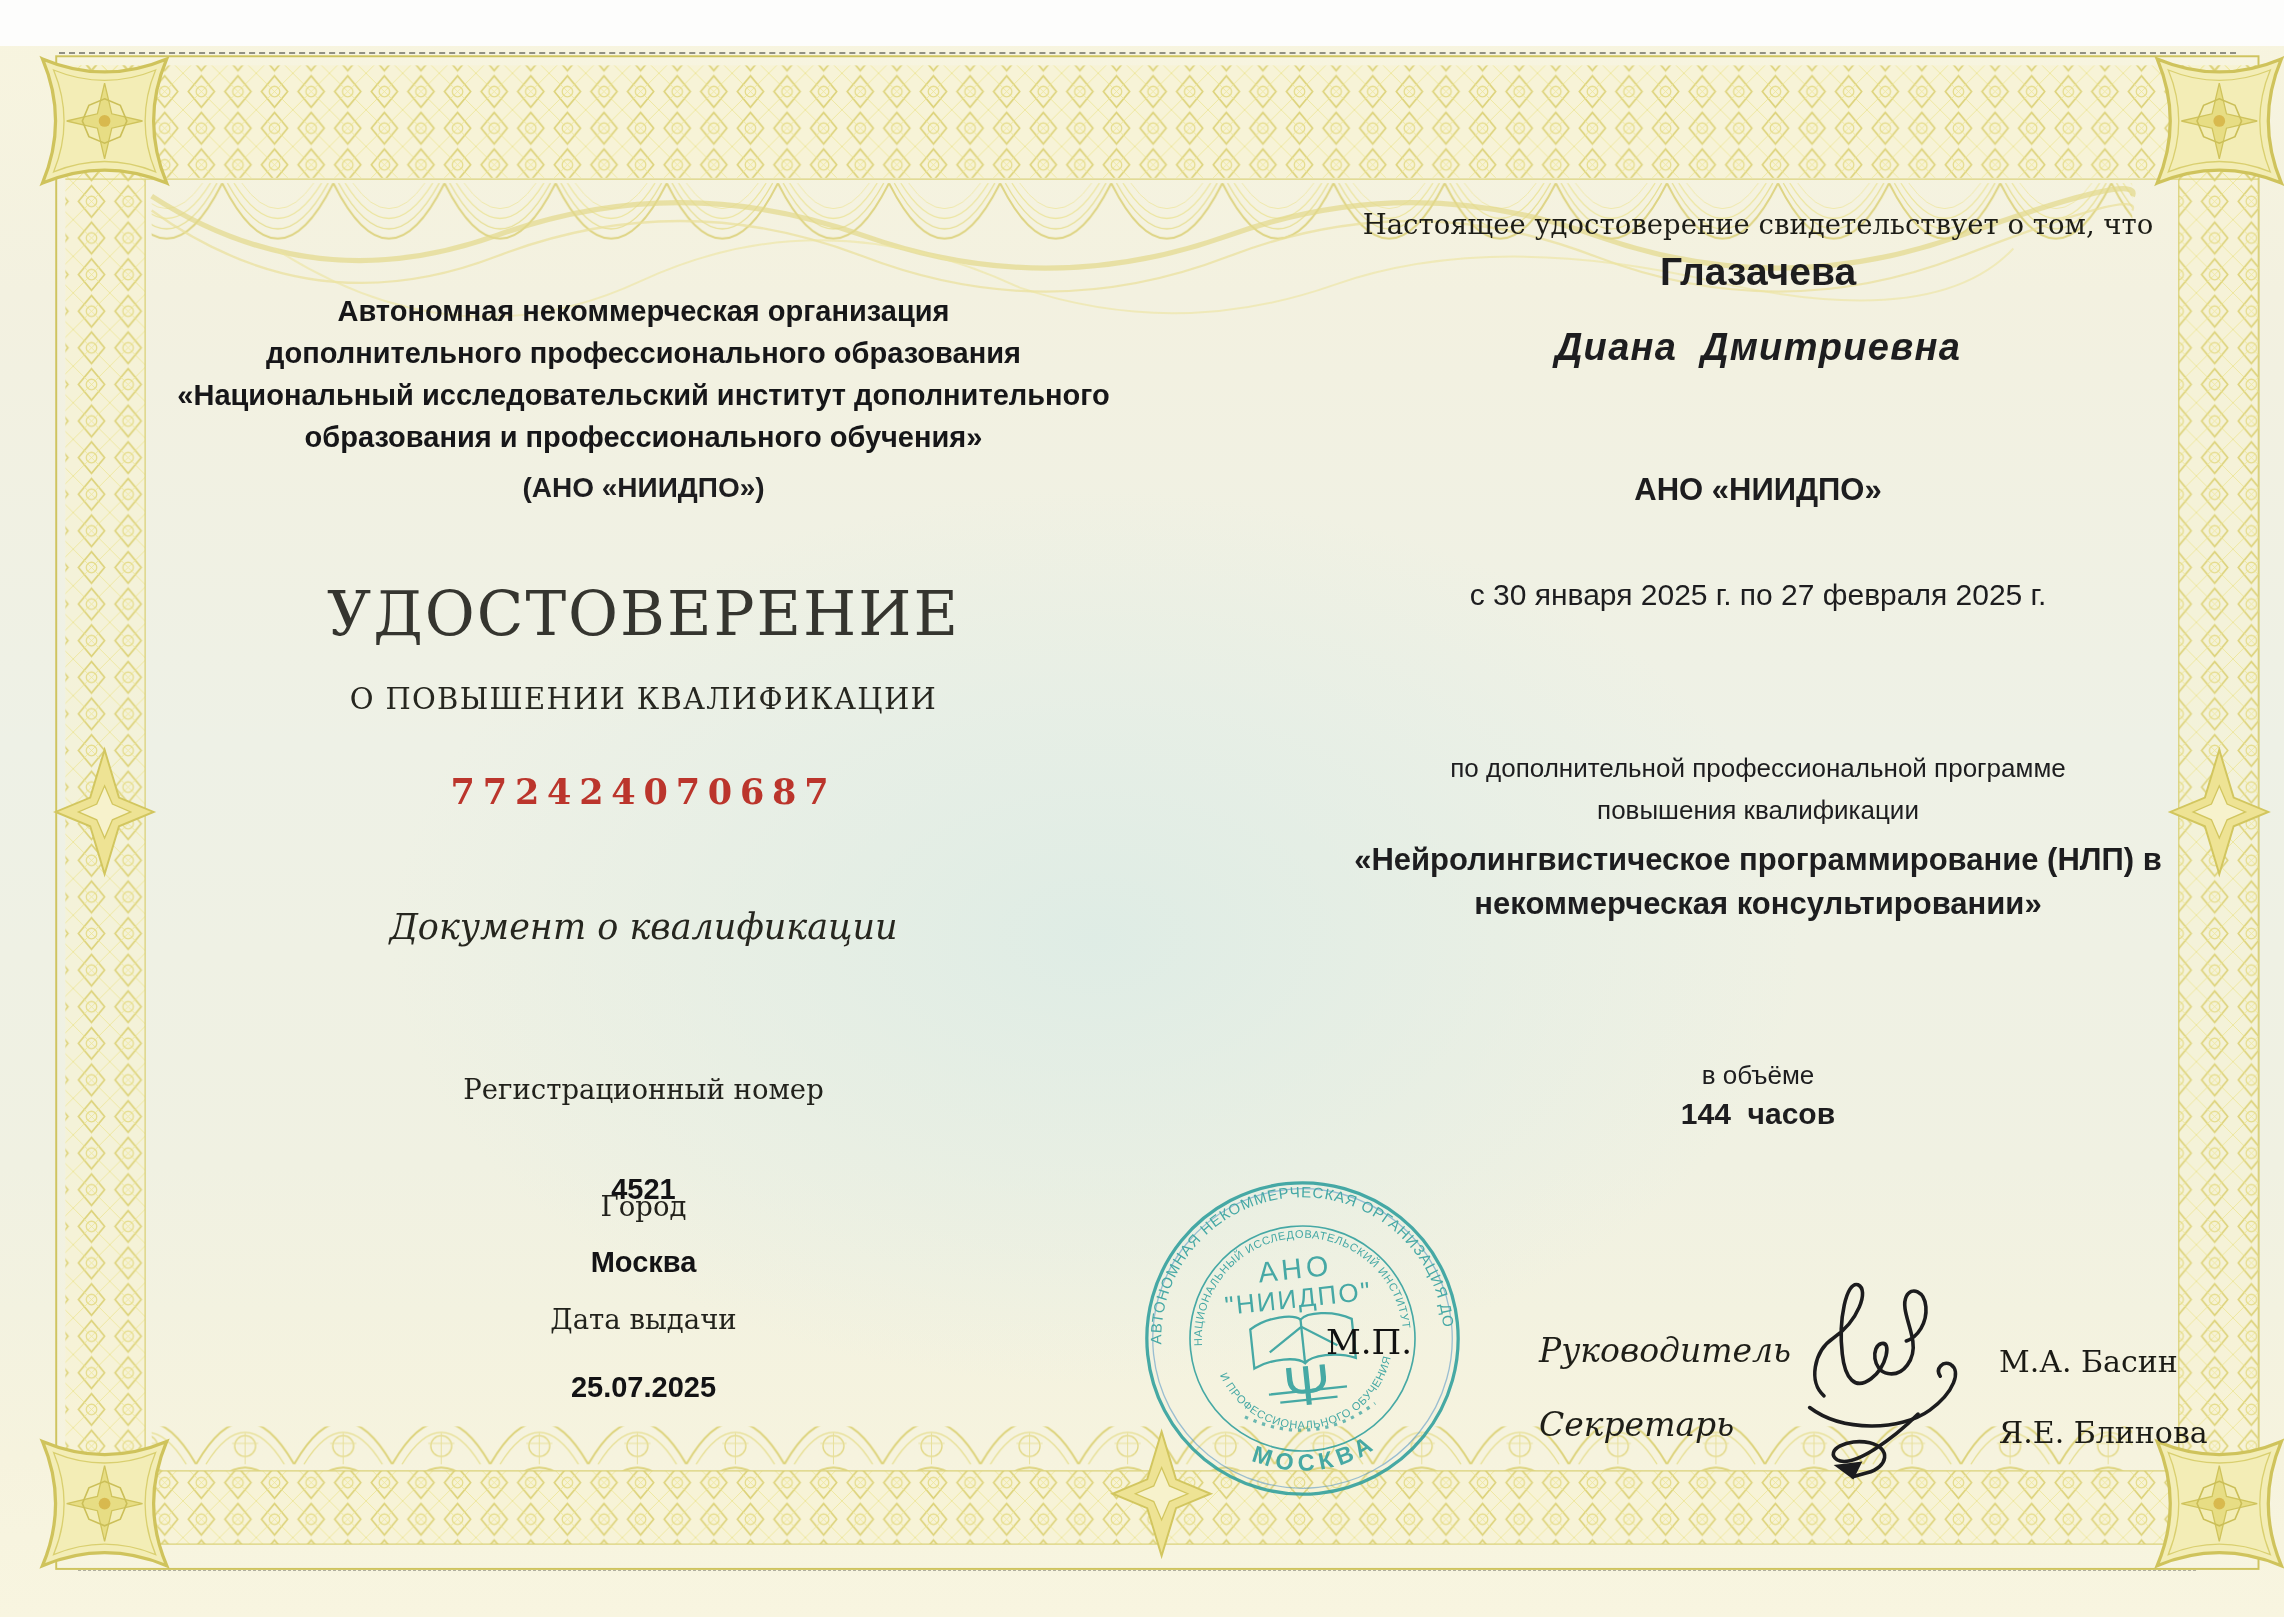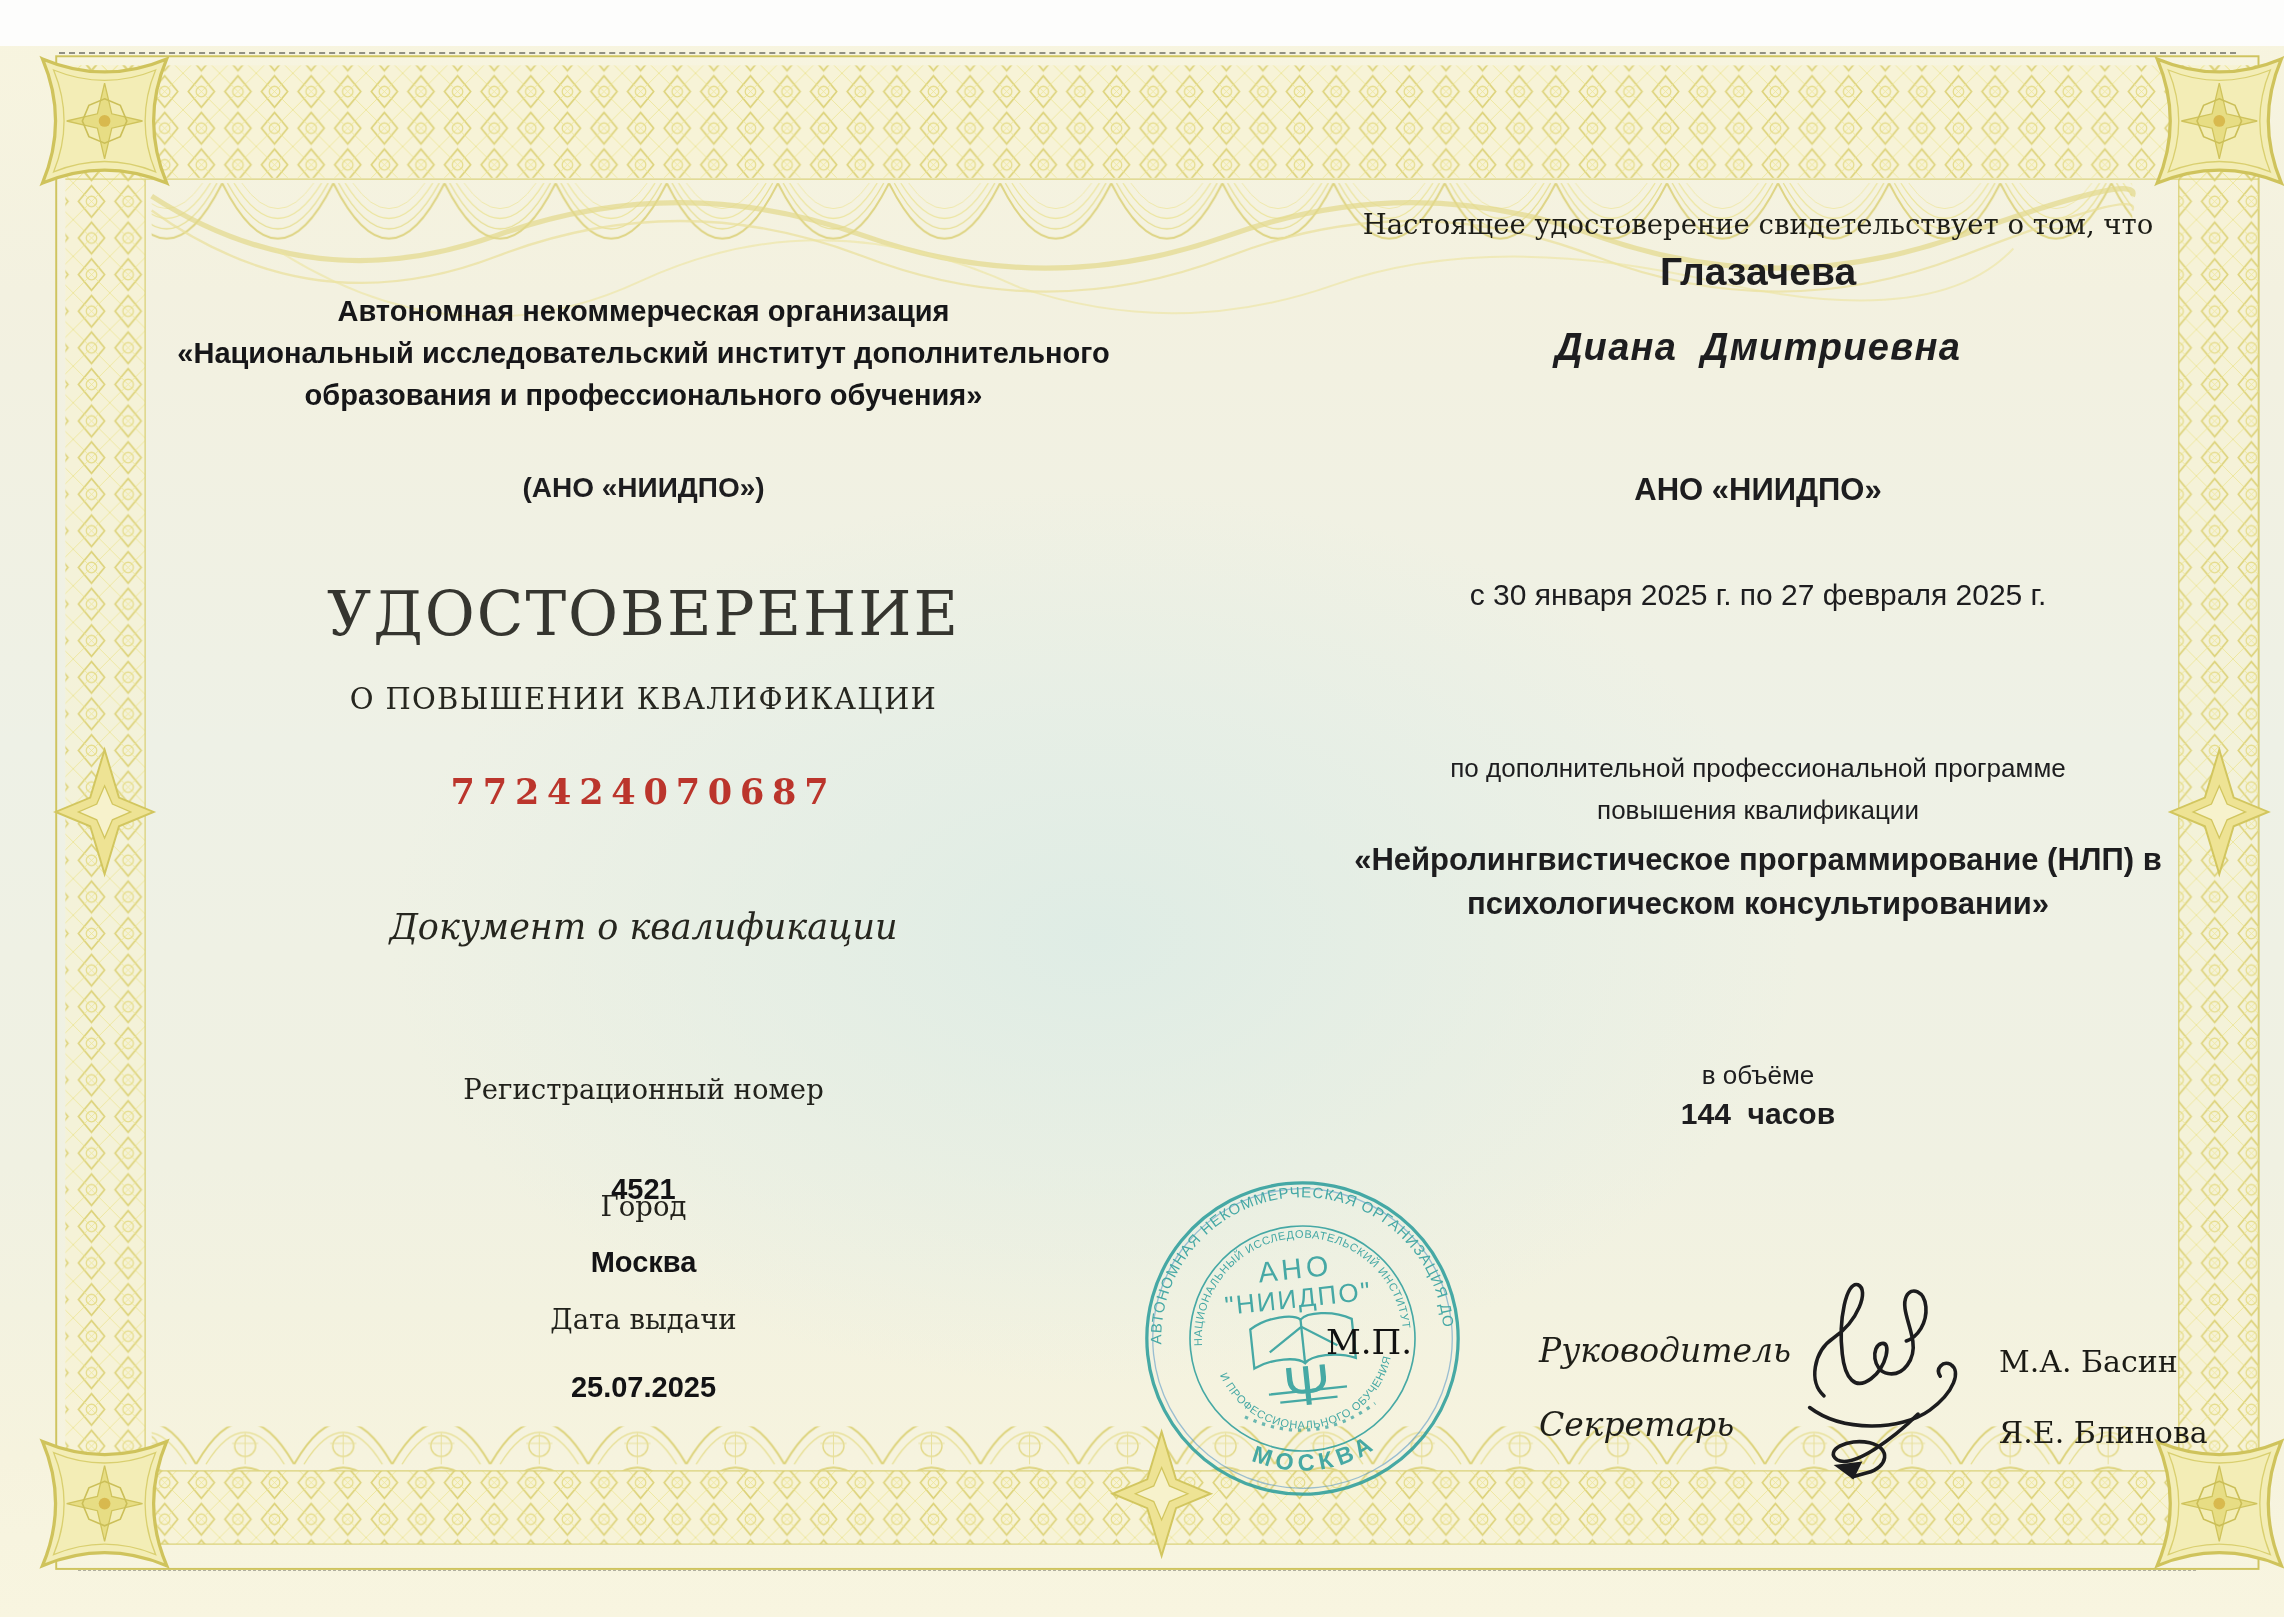--- a/index.html
+++ b/index.html
@@ -126,20 +126,21 @@
     <use href="#edge-diamond" transform="translate(3395,1242)"></use>
     <use href="#edge-diamond" transform="translate(1777,2285)"></use>
   </svg>
 
   <div class="abs scan-strip-top"></div>
   <div class="abs scanline s1"></div>
   <div class="abs scanline s2"></div>
 
   <div class="abs col-l ctr org txt">
     <div>Автономная некоммерческая организация</div>
+    <div>дополнительного профессионального образования</div>
     <div>«Национальный исследовательский институт дополнительного</div>
     <div>образования и профессионального обучения»</div>
   </div>
   <div class="abs col-l ctr org-short txt">(АНО «НИИДПО»)</div>
   <div class="abs col-l ctr title serif txt">УДОСТОВЕРЕНИЕ</div>
   <div class="abs col-l ctr subtitle serif txt">О ПОВЫШЕНИИ КВАЛИФИКАЦИИ</div>
   <div class="abs col-l ctr blank-number serif txt">772424070687</div>
   <div class="abs col-l ctr doc-type serif txt">Документ о квалификации</div>
 
   <div class="abs col-l ctr fld-label serif reg-label txt">Регистрационный номер</div>
@@ -150,21 +151,21 @@
   <div class="abs col-l ctr fld-value date-value txt">25.07.2025</div>
 
   <div class="abs col-r ctr statement serif txt">Настоящее удостоверение свидетельствует о том, что</div>
   <div class="abs col-r ctr holder-last txt">Глазачева</div>
   <div class="abs col-r ctr holder-first txt">Диана  Дмитриевна</div>
   <div class="abs col-r ctr org-short-r txt">АНО «НИИДПО»</div>
   <div class="abs col-r ctr period txt">с 30 января 2025 г. по 27 февраля 2025 г.</div>
   <div class="abs col-r ctr prog-intro1 txt">по дополнительной профессиональной программе</div>
   <div class="abs col-r ctr prog-intro2 txt">повышения квалификации</div>
   <div class="abs col-r ctr prog-name1 txt">«Нейролингвистическое программирование (НЛП) в</div>
-  <div class="abs col-r ctr prog-name2 txt">психологическом консультировании»</div>
+  <div class="abs col-r ctr prog-name2 txt">некоммерческая консультировании»</div>
   <div class="abs col-r ctr vol-label txt">в объёме</div>
   <div class="abs col-r ctr vol-value txt">144  часов</div>
 
   <svg class="stamp-svg" width="327" height="327" viewBox="-250 -250 250 250" style="overflow:visible">
     <g transform="translate(-2,-5)"></g>
     <g transform="translate(-250,-250)"></g>
     <g transform="translate(0,0)"></g>
   </svg>
 
   <svg class="stamp-svg" width="327" height="327" viewBox="0 0 500 500">

